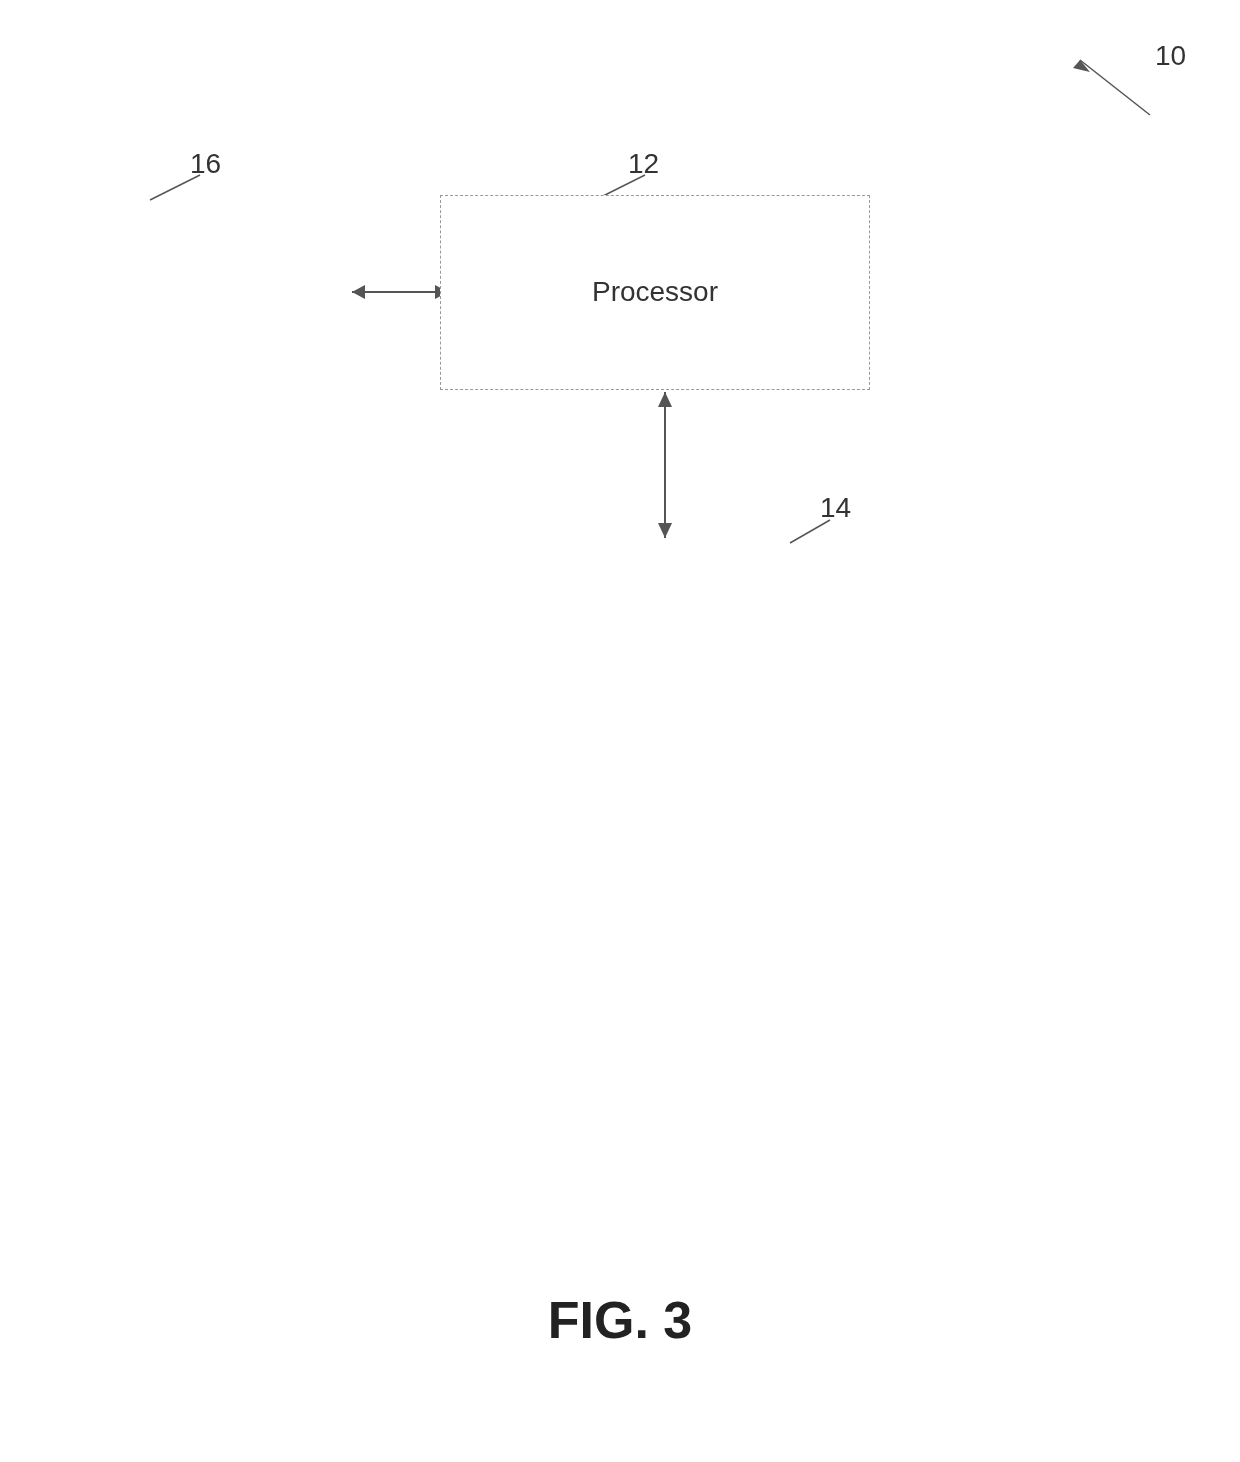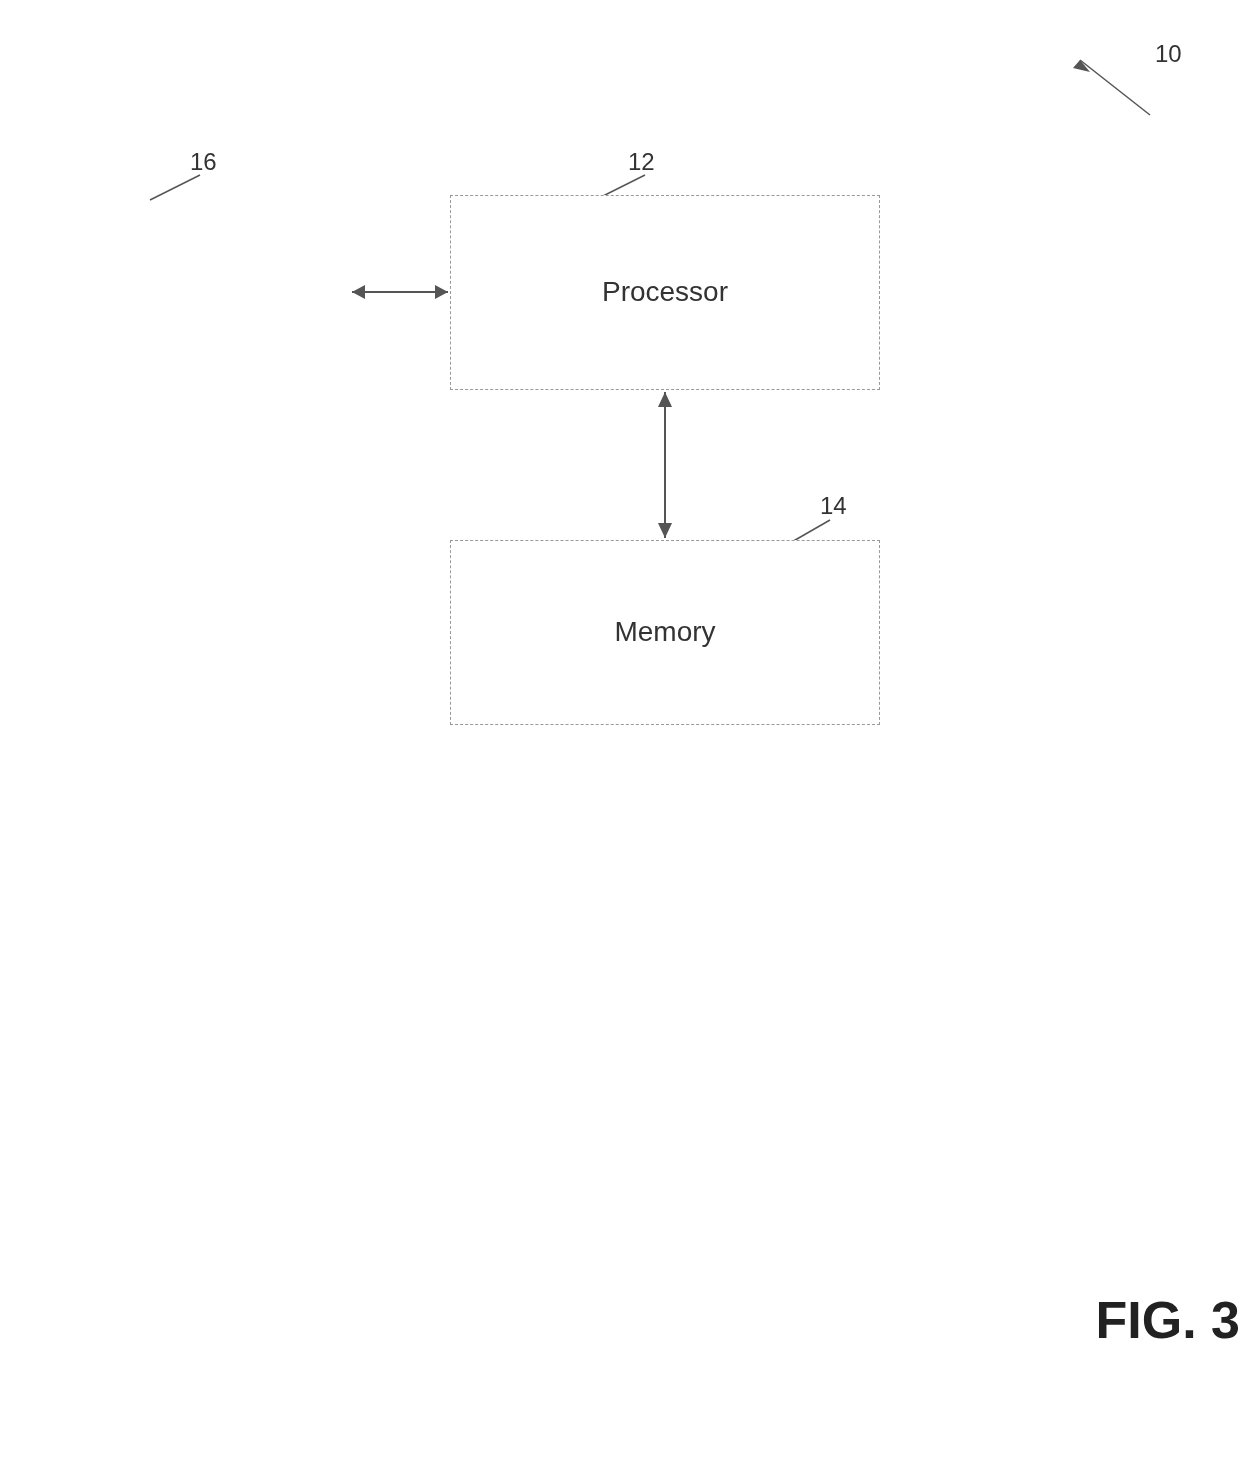--- a/index.html
+++ b/index.html
@@ -36,39 +36,39 @@
     }
 
     .box-label {
       font-size: 28px;
       color: #333;
       line-height: 1.3;
     }
 
     .ref-label {
       position: absolute;
-      font-size: 24px;
+      font-size: 28px;
       color: #333;
     }
 
     
     .diagram-svg {
       position: absolute;
       top: 0;
       left: 0;
       width: 1240px;
       height: 1462px;
     }
 
     .fig-label {
       position: absolute;
       font-size: 52px;
       font-weight: bold;
       color: #222;
-      text-align: right;
+      text-align: center;
     }
   </style>
 </head>
 <body>
 
 <div class="diagram-container">
 
   <svg class="diagram-svg">
 
     <line x1="1080" y1="60" x2="1150" y2="115" stroke="#555" stroke-width="1.5"></line>
@@ -92,27 +92,24 @@
     <line x1="645" y1="175" x2="595" y2="200" stroke="#555" stroke-width="1.5"></line>
 
     <line x1="830" y1="520" x2="790" y2="543" stroke="#555" stroke-width="1.5"></line>
   </svg>
 
   <span class="ref-label" style="left: 1155px; top: 40px;">10</span>
 
 
   <span class="ref-label" style="left: 190px; top: 148px;">16</span>
 
-  <div class="box" style="left: 450px; top: 195px; width: 430px; height: 195px;">
+  <div class="box" style="left: 440px; top: 195px; width: 430px; height: 195px;">
     <span class="box-label">Processor</span>
   </div>
 
   <span class="ref-label" style="left: 628px; top: 148px;">12</span>
 
-  <div class="box" style="left: 450px; top: 540px; width: 430px; height: 185px;">
-    <span class="box-label">Memory</span>
-  </div>
 
   <span class="ref-label" style="left: 820px; top: 492px; text-align: right;">14</span>
 
   <div class="fig-label" style="left: 0; width: 1240px; top: 1290px;">FIG. 3</div>
 
 </div>
 
 </body></html>

